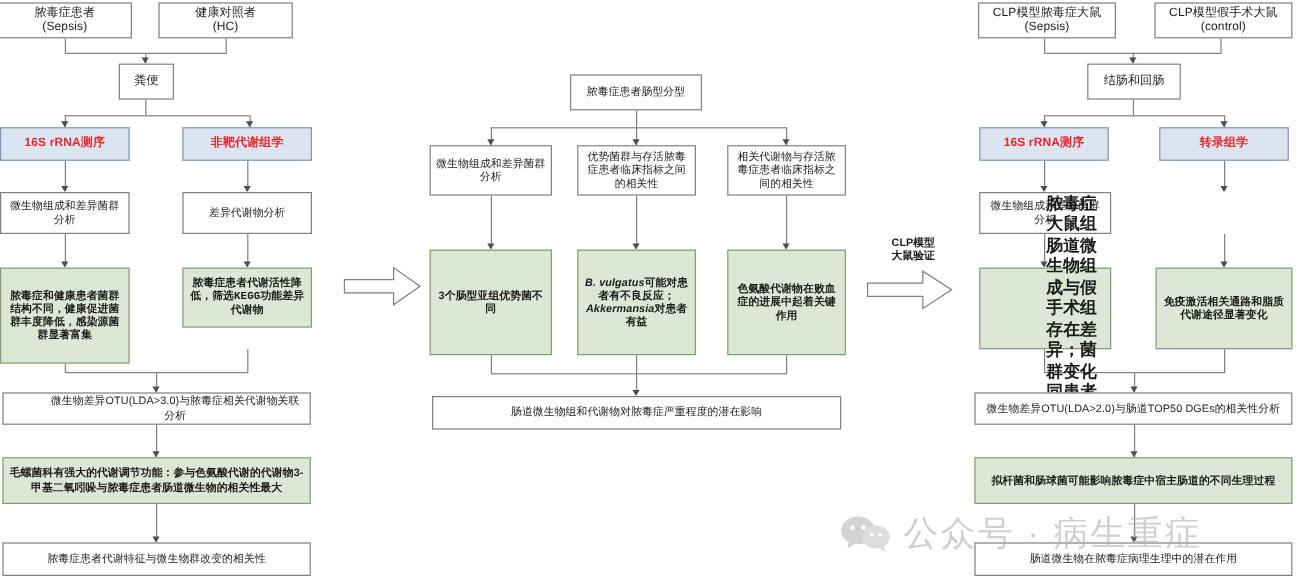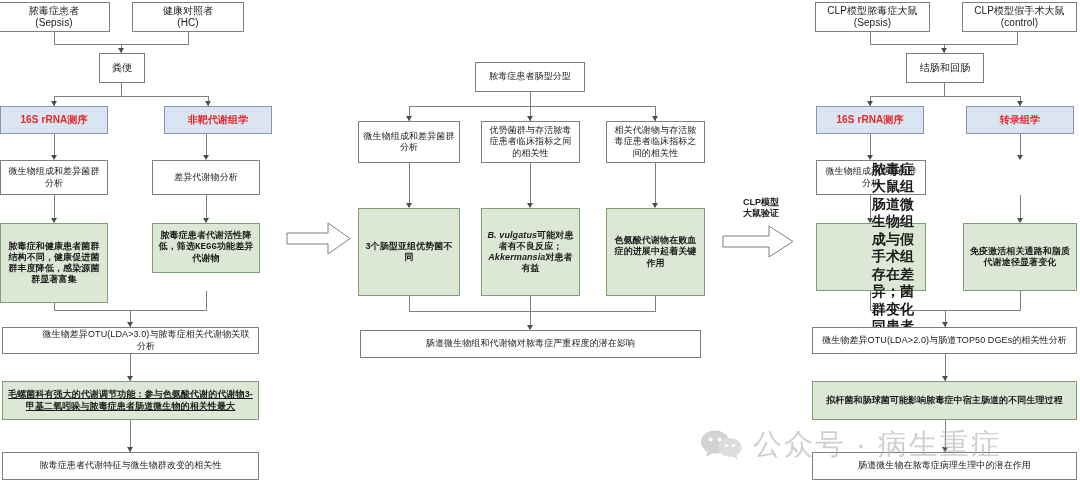--- a/index.html
+++ b/index.html
@@ -122,21 +122,21 @@
   <div class="ln h" style="left:54px;top:96px;width:154px;"></div>
   <div class="ln v" style="left:54px;top:96px;height:10px;"></div>
   <div class="ln v" style="left:208px;top:96px;height:10px;"></div>
   <div class="arrowhead" style="left:51px;top:101px;"></div>
   <div class="arrowhead" style="left:205px;top:101px;"></div>
 
   <div class="box blue" style="left:0px;top:106px;width:108px;height:28px;font-size:10px;">
       <span>16S rRNA测序</span>
     </div>
 
-  <div class="box blue" style="left:152px;top:106px;width:108px;height:28px;font-size:10px;margin-left:12px;">
+  <div class="box blue" style="left:152px;top:106px;width:108px;height:28px;font-size:10px;">
       <span>非靶代谢组学</span>
     </div>
 
   <div class="ln v" style="left:54px;top:134px;height:25px;"></div>
   <div class="ln v" style="left:206px;top:134px;height:25px;"></div>
   <div class="arrowhead" style="left:51px;top:155px;"></div>
   <div class="arrowhead" style="left:203px;top:155px;"></div>
 
   <div class="box plain" style="left:0px;top:160px;width:108px;height:35px;font-size:9px;">
       <span>微生物组成和差异菌群分析</span>
@@ -165,21 +165,21 @@
   <div class="ln v" style="left:130px;top:310px;height:17px;"></div>
   <div class="arrowhead" style="left:127px;top:322px;"></div>
 
   <div class="box plain" style="left:2px;top:327px;width:257px;height:27px;font-size:9px;padding-left:35px;">
       <span>微生物差异OTU(LDA&gt;3.0)与脓毒症相关代谢物关联分析</span>
     </div>
 
   <div class="ln v" style="left:130px;top:354px;height:27px;"></div>
   <div class="arrowhead" style="left:127px;top:376px;"></div>
 
-  <div class="box green" style="left:2px;top:381px;width:257px;height:39px;font-size:9px;text-decoration:underline;">
+  <div class="box green" style="left:2px;top:381px;width:257px;height:39px;font-size:9px;">
       <span>毛螺菌科有强大的代谢调节功能：参与色氨酸代谢的代谢物3-甲基二氧吲哚与脓毒症患者肠道微生物的相关性最大</span>
     </div>
 
   <div class="ln v" style="left:130px;top:420px;height:32px;"></div>
   <div class="arrowhead" style="left:127px;top:447px;"></div>
 
   <div class="box plain" style="left:2px;top:452px;width:257px;height:28px;font-size:9px;">
       <span>脓毒症患者代谢特征与微生物群改变的相关性</span>
     </div>
 

